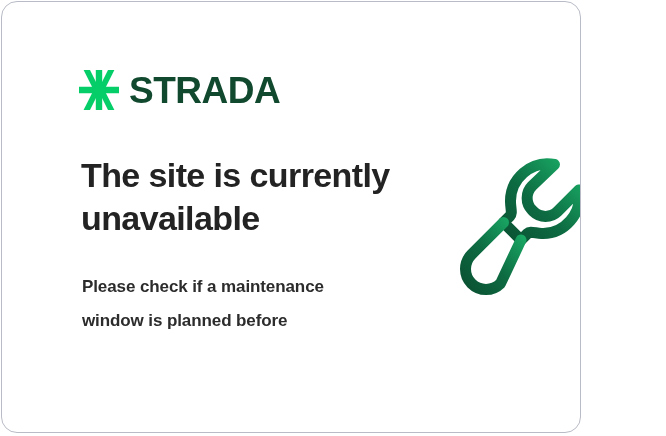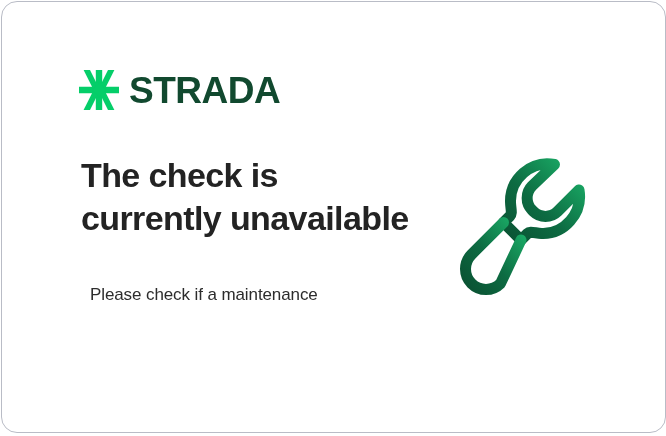--- a/index.html
+++ b/index.html
@@ -11,21 +11,21 @@
     width: 666px;
     height: 436px;
     font-family: "Liberation Sans", sans-serif;
     -webkit-font-smoothing: antialiased;
   }
 
   .card {
     position: absolute;
     left: 1px;
     top: 1px;
-    width: 665px;
+    width: 580px;
     height: 432px;
     box-sizing: border-box;
     background: #ffffff;
     border: 1px solid #b9bcc6;
     border-radius: 16px;
     overflow: hidden;
   }
 
   
   .brand {
@@ -64,23 +64,23 @@
     letter-spacing: -0.6px;
     color: #232323;
   }
 
   
   .body-copy {
     position: absolute;
     left: 80px;
     top: 268px;
     width: 320px;
-    margin: 8px;
+    margin: 0;
     font-size: 17px;
-    font-weight: normal;
+    font-weight: bold;
     line-height: 2.0;
     letter-spacing: -0.1px;
     color: #2c2c2c;
   }
   .body-copy .line { display: block; }
 
   
   .wrench {
     position: absolute;
     left: 455px;
@@ -111,24 +111,25 @@
           <polygon points="11.5,100 27.5,100 62,31 46,31"></polygon>
           <polygon points="72.5,100 88.5,100 54,31 38,31"></polygon>
 
           <polygon points="50,33 67,50 50,67 33,50"></polygon>
         </g>
       </svg>
     </span>
     <span class="brand-word">STRADA</span>
   </div>
 
-  <h1 class="headline">The check is currently unavailable</h1>
+  <h1 class="headline">The site is currently unavailable</h1>
 
   <p class="body-copy">
     <span class="line">Please check if a maintenance</span>
+    <span class="line">window is planned before</span>
   </p>
 
   <div class="wrench">
     <svg viewBox="0 0 160 160" xmlns="http://www.w3.org/2000/svg" aria-hidden="true">
       <defs>
         <linearGradient id="wrenchGrad" x1="0" y1="1" x2="1" y2="0">
           <stop offset="0%" stop-color="#0A5132"></stop>
           <stop offset="45%" stop-color="#0D6B42"></stop>
           <stop offset="100%" stop-color="#1BB169"></stop>
         </linearGradient>

